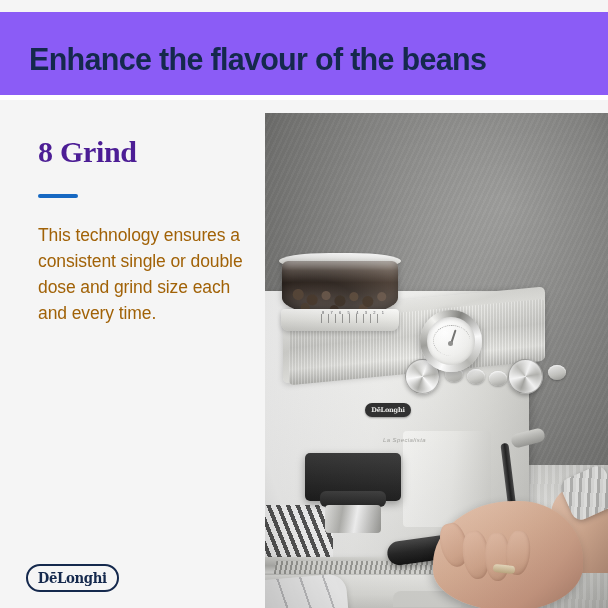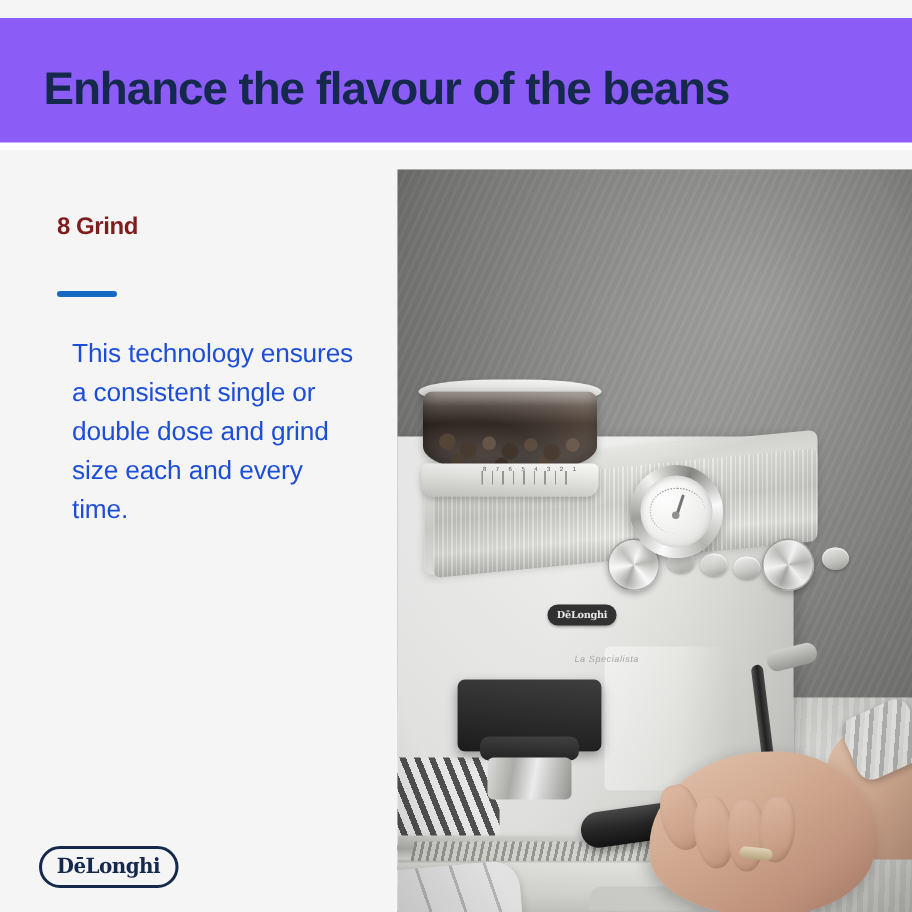--- a/index.html
+++ b/index.html
@@ -55,39 +55,40 @@
   }
 
   
   .text-col {
     position: absolute;
     left: 38px;
     top: 138px;
     width: 215px;
   }
   .sub-title {
-    font-size: 16px;
+    font-size: 30px;
     font-weight: 700;
     line-height: 28px;
     letter-spacing: -0.3px;
-    color: #7f1d1d;
+    color: #4c1d95;
     margin: 0;
+    font-family: Liberation Serif, serif;
   }
   .accent-rule {
     width: 40px;
     height: 4px;
     border-radius: 2px;
     background: #1668c2;
     margin: 28px 0 24px 0;
   }
   .body-copy {
     font-size: 17.5px;
     line-height: 26px;
-    color: #1d4ed8;
-    margin: 10px;
+    color: #a16207;
+    margin: 0;
     letter-spacing: -0.1px;
   }
 
   
   .logo {
     position: absolute;
     left: 26px;
     bottom: 16px;
     width: 93px;
     height: 28px;

